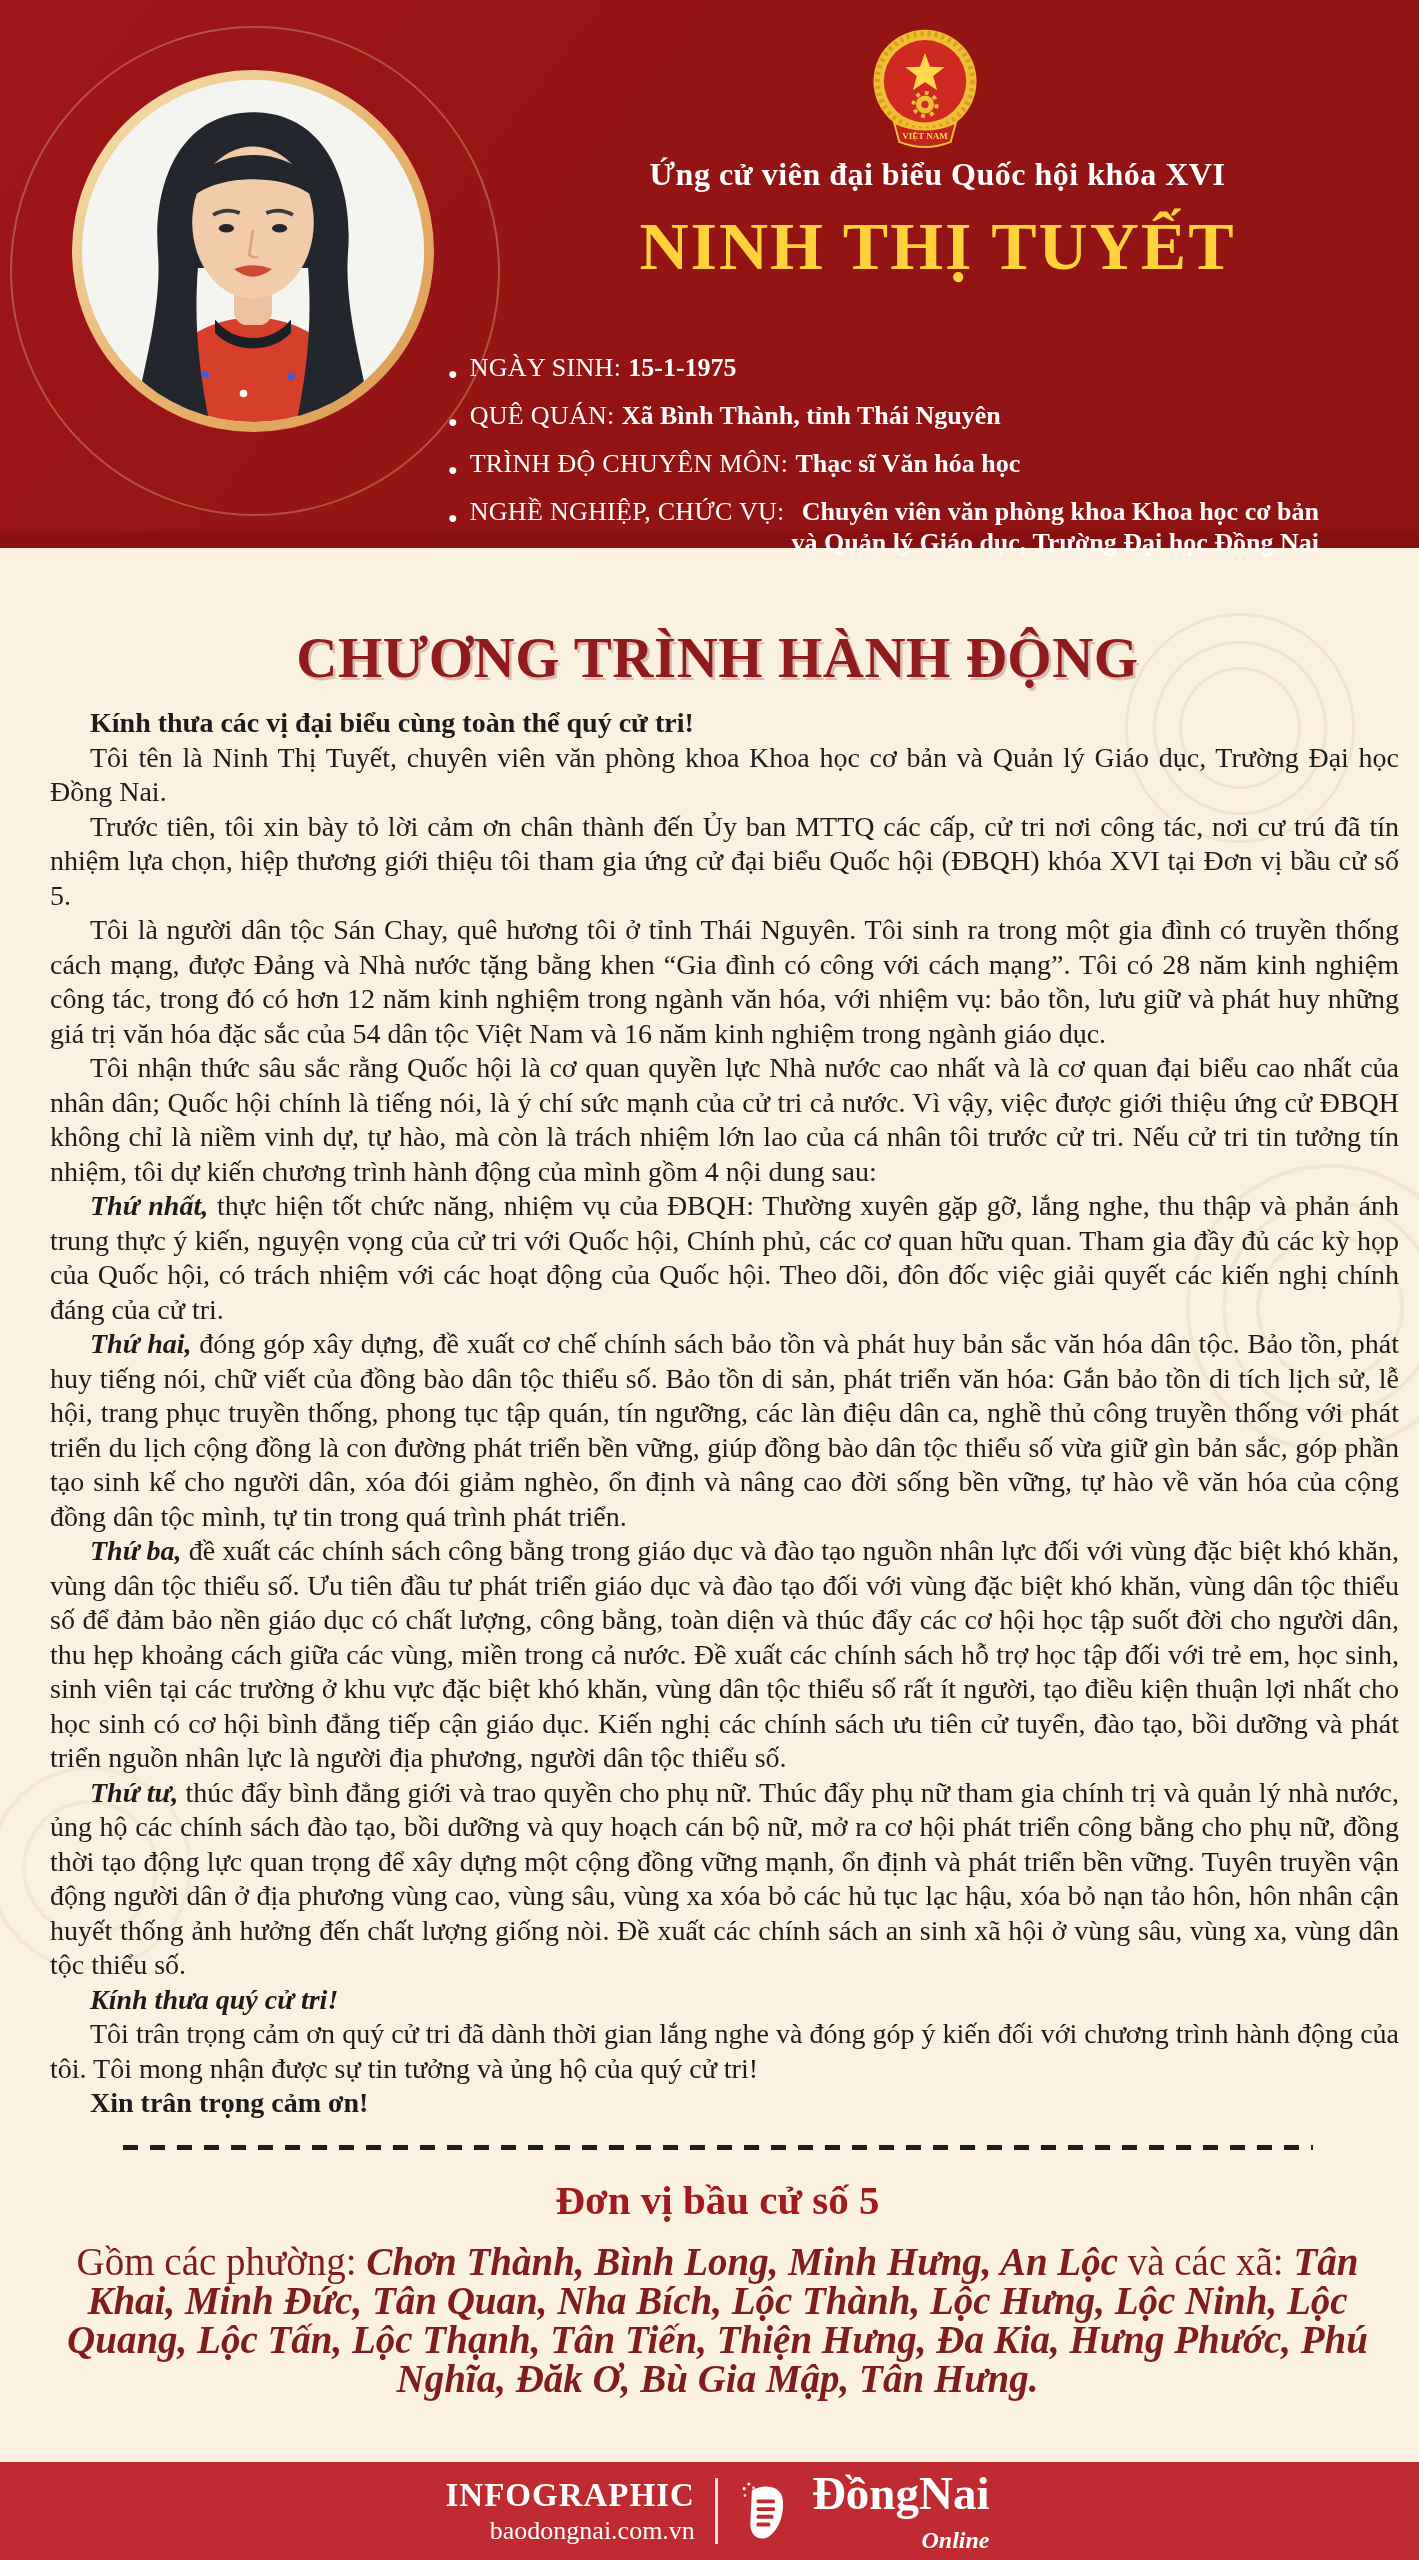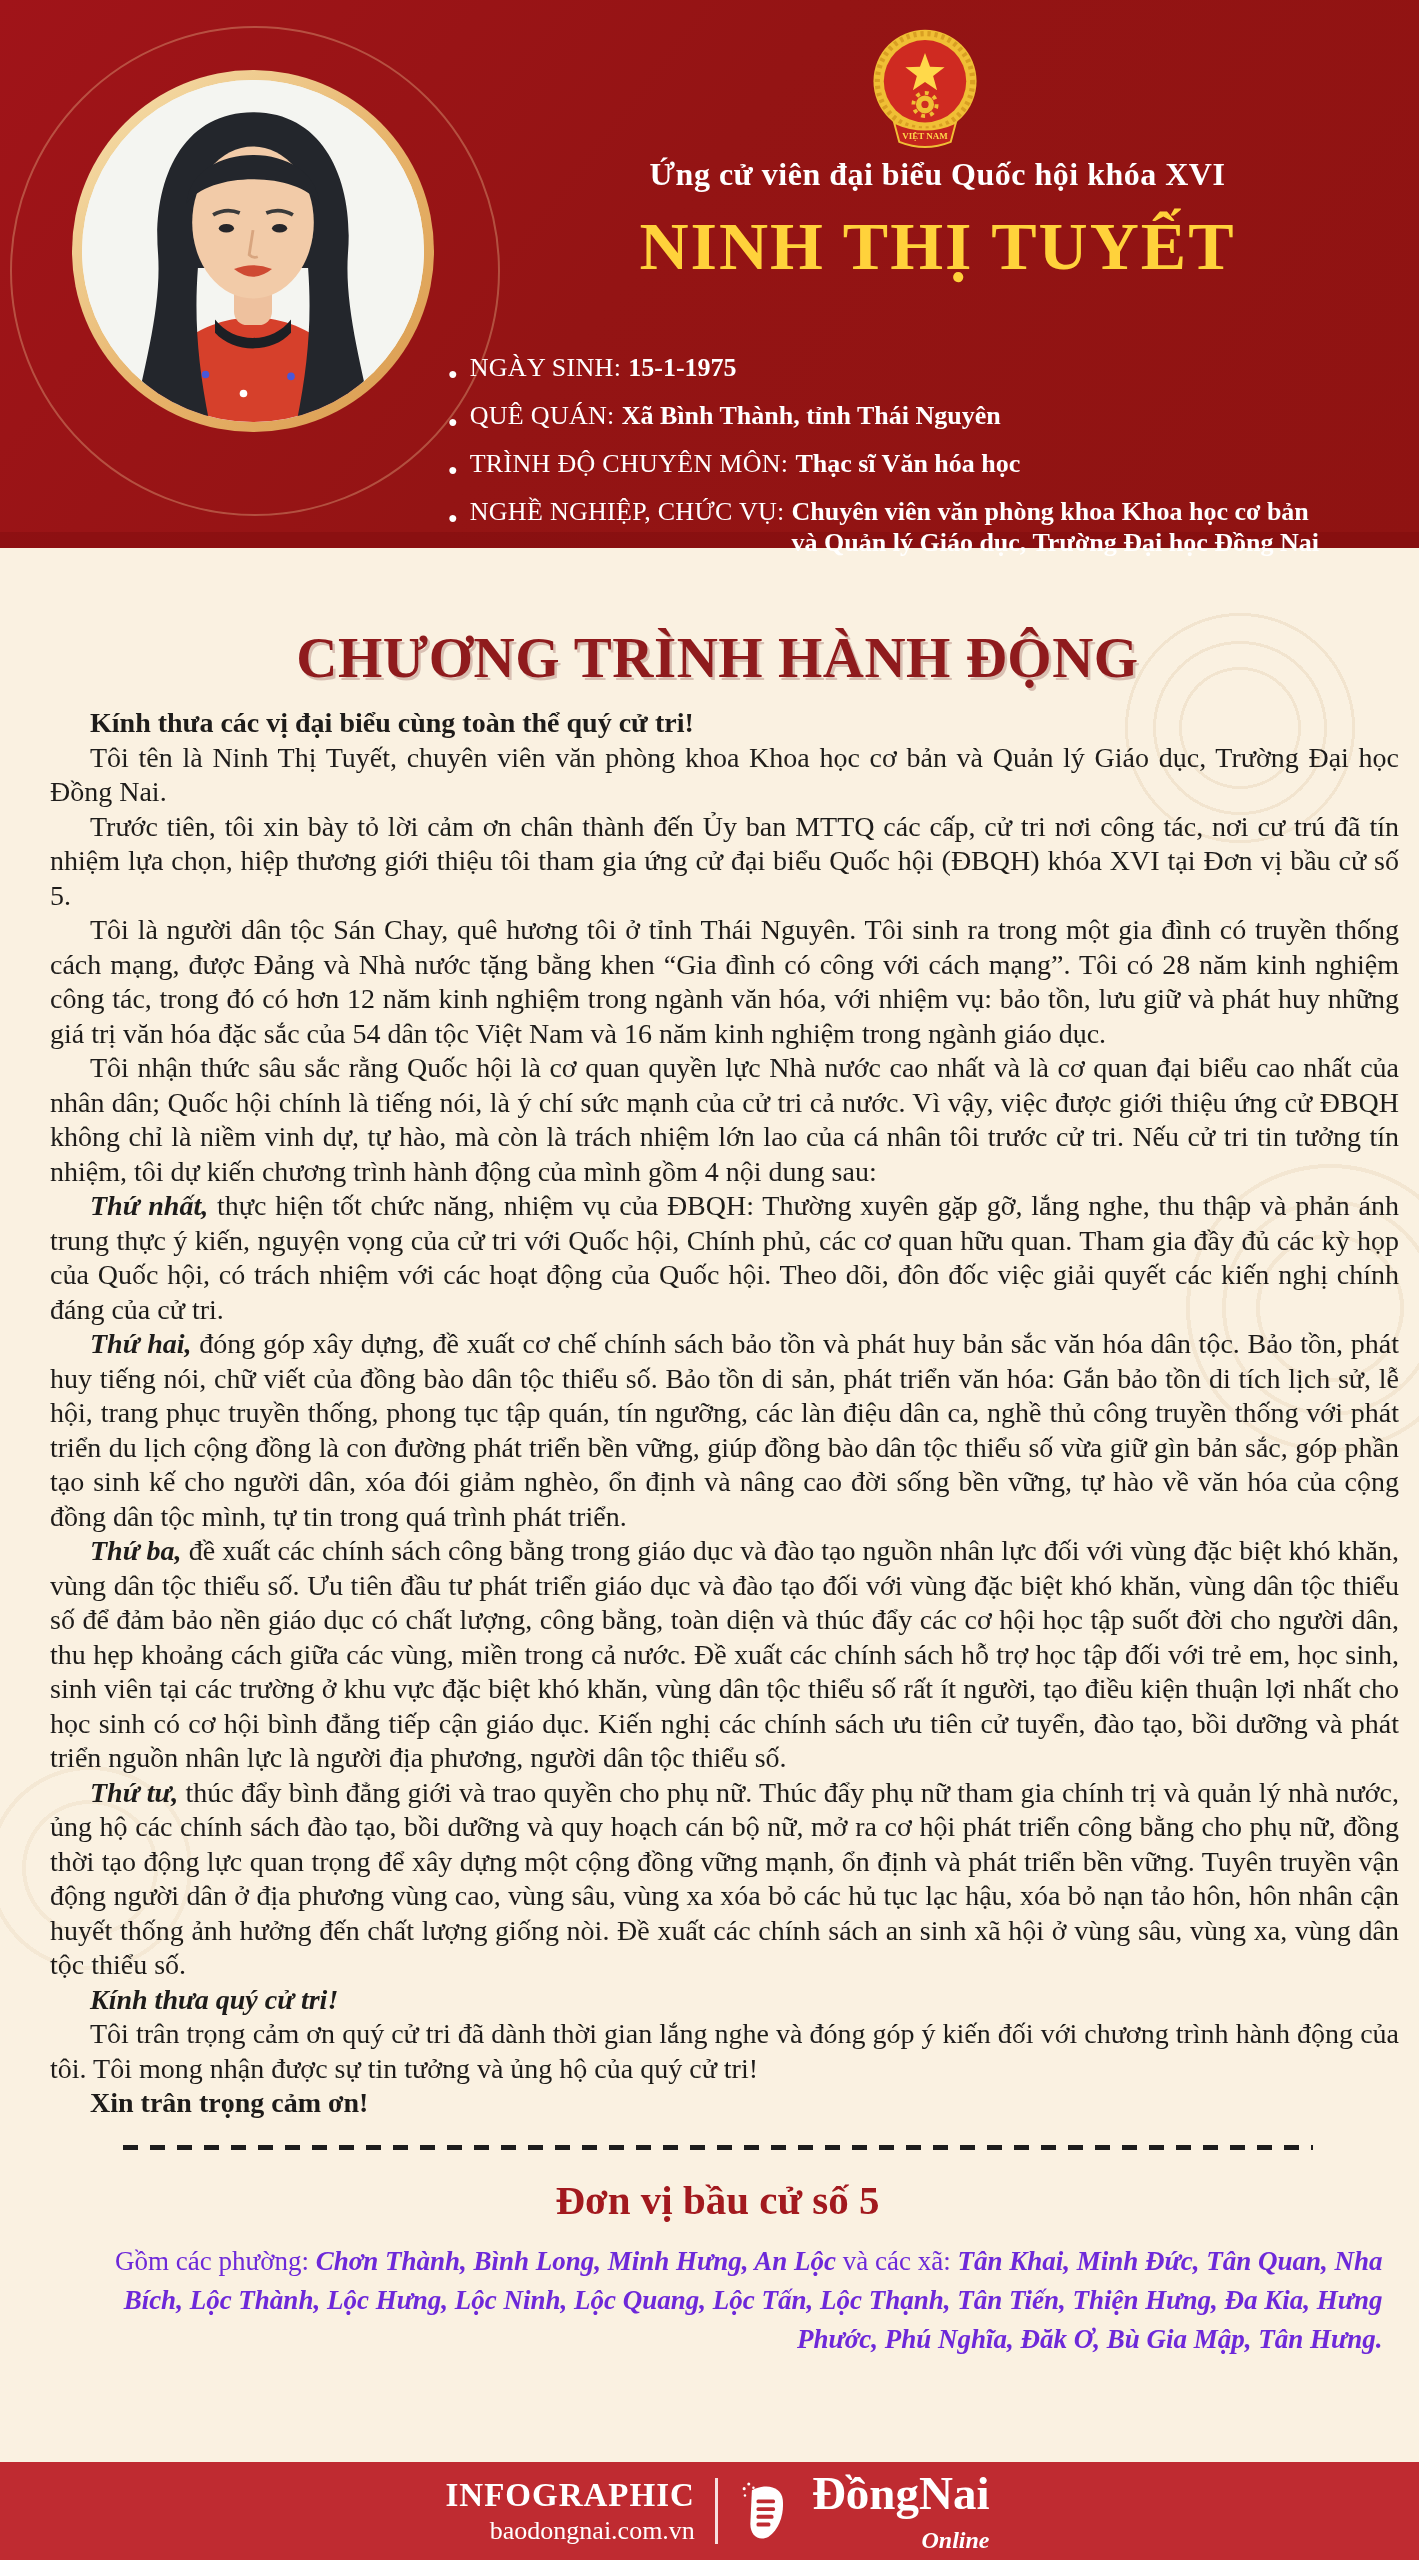--- a/index.html
+++ b/index.html
@@ -23,38 +23,38 @@
   .portrait-photo{width:342px;height:342px;border-radius:50%;overflow:hidden;background:#f4f5f1;}
   .portrait-photo svg{display:block;width:100%;height:100%;}
   .emblem{position:absolute;left:860px;top:22px;width:130px;height:134px;z-index:2;}
   .hero-head{position:absolute;left:450px;right:10px;top:156px;text-align:center;z-index:2;}
   .hero-title{font-size:32px;font-weight:bold;color:#ffffff;letter-spacing:0.5px;}
   .hero-name{margin-top:14px;font-size:68px;font-weight:bold;color:#ffd23b;letter-spacing:2px;}
   .bio{position:absolute;left:448px;top:352px;right:16px;z-index:2;}
   .bio-item{display:flex;color:#ffffff;font-size:26px;line-height:31px;margin-bottom:11px;align-items:flex-start;}
   .bullet{font-size:16px;margin:6px 12px 0 0;}
   .bio-label{white-space:nowrap;letter-spacing:0.3px;}
-  .bio-value{font-weight:bold;white-space:pre-line;margin-left:7px;}
+  .bio-value{font-weight:bold;white-space:pre-line;margin-left:7px;text-align:right;}
 
   
   .content{position:absolute;top:556px;left:0;width:100%;color:#1e1c1a;z-index:1;margin-top:43px;}
   .program-heading{margin:26px 0 16px;text-align:center;font-size:57px;font-weight:bold;color:#8f1b1d;
         letter-spacing:0.5px;text-shadow:2.5px 2.5px 0 rgba(96,14,14,0.22);}
   .paras{padding:0 36px 0 50px;text-align:justify;font-size:28px;line-height:34.5px;}
   .para{margin:0;text-indent:40px;}
   .p-bold{font-weight:bold;}
   .p-bi{font-weight:bold;font-style:italic;}
   .lead{font-weight:bold;font-style:italic;}
 
   
   .electoral{margin-top:24px;}
   .divider{height:5px;width:1190px;margin:0 auto 26px;
         background:repeating-linear-gradient(90deg,#1d1d1d 0 15px,transparent 15px 27px);}
   .unit-heading{margin:0 0 18px;text-align:center;font-size:41px;font-weight:bold;color:#a2191e;}
-  .unit-desc{width:1330px;margin:0 auto;text-align:right;font-size:27px;line-height:39px;color:#6d28d9;}
+  .unit-desc{width:1330px;margin:0 auto;text-align:center;font-size:39px;line-height:39px;color:#7f1d1d;}
   .ed-strong{font-weight:bold;font-style:italic;}
 
   
   .footer{position:absolute;left:0;bottom:0;width:100%;height:98px;background:#bf2b31;
         display:flex;align-items:center;justify-content:center;gap:20px;color:#ffffff;z-index:3;}
   .f-left{text-align:right;}
   .f-info{font-size:33px;font-weight:bold;letter-spacing:1px;}
   .f-web{font-size:26px;margin-top:2px;}
   .f-sep{width:3px;height:66px;background:rgba(255,255,255,0.85);}
   .f-logo{width:54px;height:66px;}

